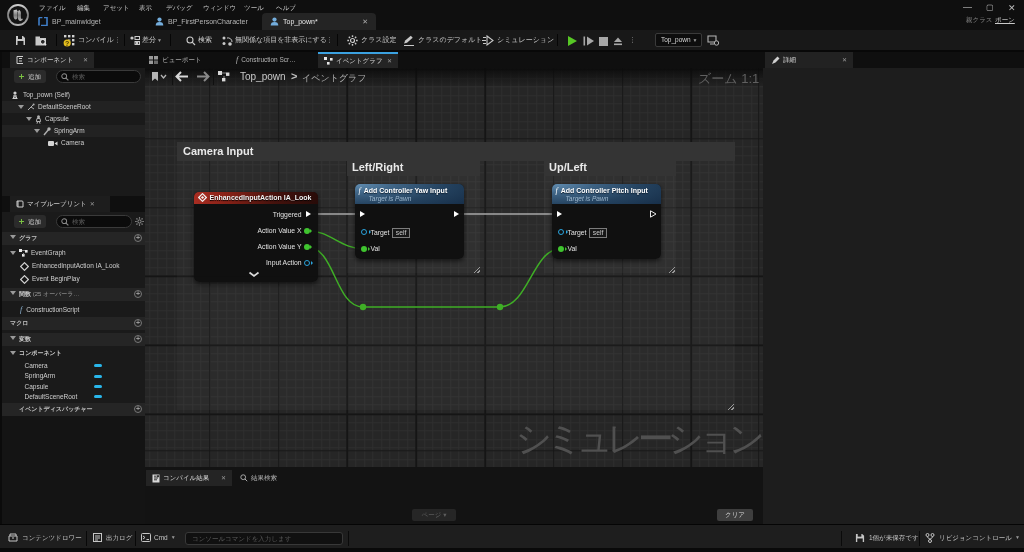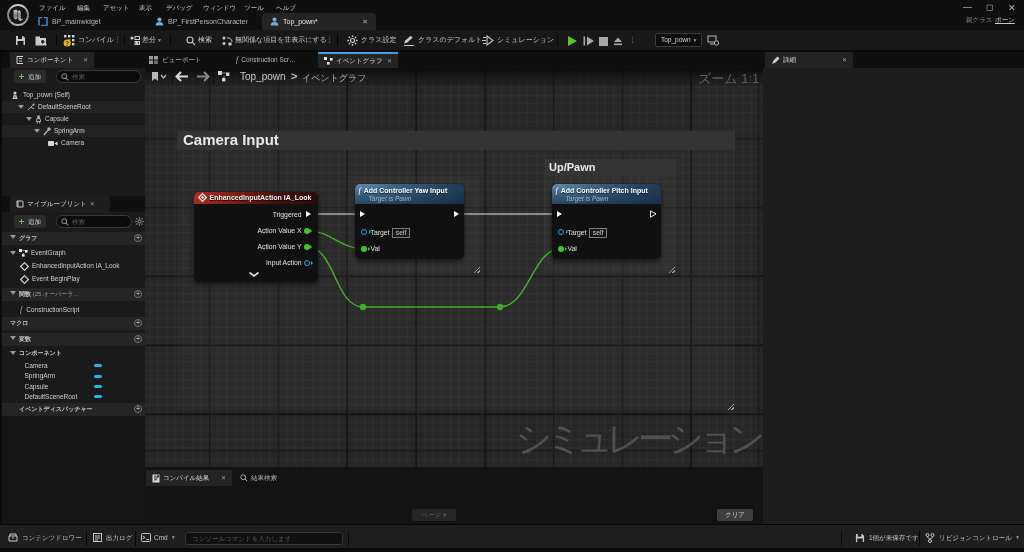--- a/index.html
+++ b/index.html
@@ -338,26 +338,27 @@
       <path d="M4 2 h4 M6 5 v2" stroke="#888"></path>
     </svg>
  <span class="a" style="left:95px;top:19px;font-size:10px;color:#c8c8c8">Top_pown</span>
  <span class="a" style="left:146px;top:18px;font-size:11px;color:#c0c0c0;font-weight:bold">&gt;</span>
  <span class="a" style="left:157px;top:20px;font-size:9px;color:#b2b2b2">イベントグラフ</span>
  <span class="a" style="left:553px;top:18px;font-size:13px;color:#606060">ズーム 1:1</span>
 
  <div id="canvas">
 
   <div class="comment-b" style="left:32px;top:58.3px;width:557.5px;height:266px"></div>
-  <div class="comment-h" style="left:32px;top:45px;width:557.5px;height:18.8px;font-size:15px;line-height:18.8px;padding-left:6px">Camera Input</div>
+  <div class="comment-h" style="left:32px;top:56px;width:557.5px;height:18.8px;font-size:11px;line-height:18.8px;padding-left:6px">Camera Input</div>
   <div class="rhandle" style="left:580px;top:315px"></div>
   <div class="comment-b" style="left:202px;top:90px;width:133px;height:97px"></div>
+  <div class="comment-h" style="left:202px;top:73px;width:133px;height:17px;font-size:11px;line-height:17px;padding-left:5px">Left/Right</div>
   <div class="rhandle" style="left:326px;top:178px"></div>
   <div class="comment-b" style="left:399px;top:90px;width:131.5px;height:97px"></div>
-  <div class="comment-h" style="left:399px;top:73px;width:131.5px;height:17px;font-size:11px;line-height:17px;padding-left:5px">Up/Pawn</div>
+  <div class="comment-h" style="left:399px;top:73px;width:131.5px;height:17px;font-size:11px;line-height:17px;padding-left:5px">Up/Left</div>
   <div class="rhandle" style="left:521px;top:178px"></div>
 
   <svg class="a" style="left:0;top:0" width="618" height="381" viewBox="0 0 618 381">
    <path d="M165 128 H217" stroke="#a9a9a9" stroke-width="1.3" fill="none"></path>
    <path d="M313 128 H412" stroke="#a9a9a9" stroke-width="1.3" fill="none"></path>
    <path d="M161.5 144.5 C185 144.5 196 163 219 163" stroke="#3fae26" stroke-width="1.5" fill="none"></path>
    <path d="M161.5 160.5 C190 160.5 190 221 218 221 H355 C383 221 388 163 415 163" stroke="#3fae26" stroke-width="1.5" fill="none"></path>
    <circle cx="218" cy="221" r="3.2" fill="#3fae26"></circle>
    <circle cx="355" cy="221" r="3.2" fill="#3fae26"></circle>
   </svg>

